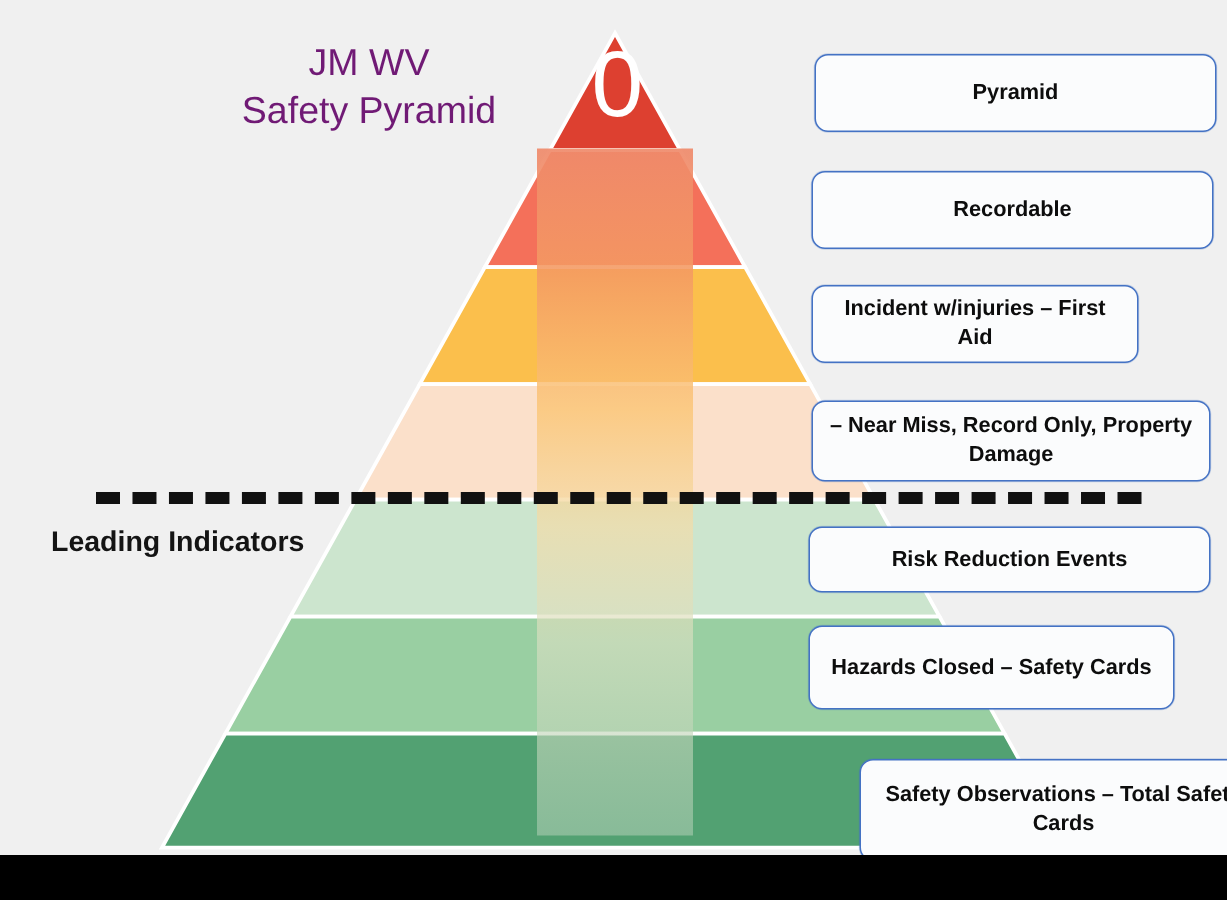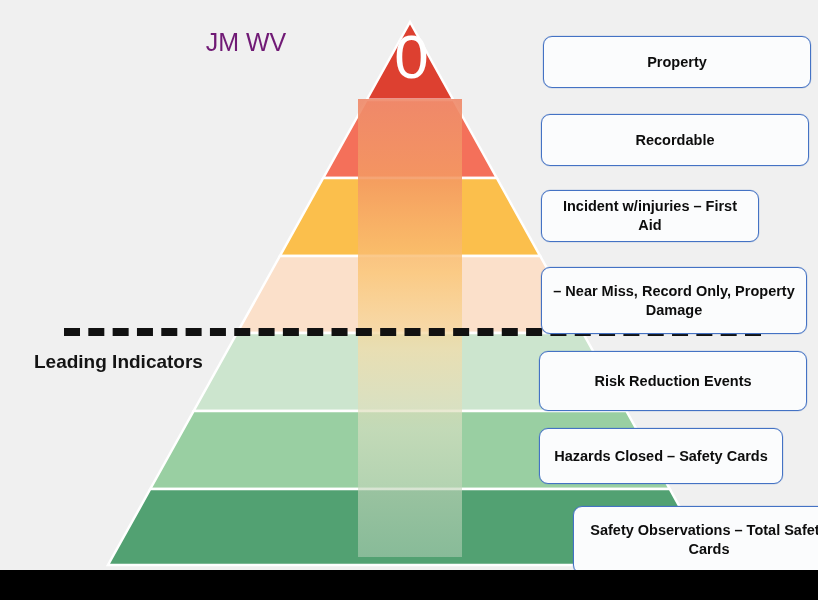--- a/index.html
+++ b/index.html
@@ -130,43 +130,44 @@
       </g>
     <g id="band-layer">
         <rect x="358" y="99" width="104" height="458" fill="url(#bandGrad)"></rect>
       </g>
   </svg>
 
   <div id="apex-zero">0</div>
 
   <div id="title">
     <div>JM WV</div>
+    <div>Safety Pyramid</div>
   </div>
 
   <div class="side-label" id="leading-label">Leading Indicators</div>
 
   <div id="divider"></div>
 
   <div id="callout-layer">
       <div class="callout" style="left: 543px; top: 36px; width: 268px; height: 52px;">
-        <span>Property</span>
+        <span>Pyramid</span>
       </div>
       <div class="callout" style="left: 541px; top: 114px; width: 268px; height: 52px; text-align: right;">
         <span>Recordable</span>
       </div>
       <div class="callout" style="left: 541px; top: 190px; width: 218px; height: 52px;">
         <span>Incident w/injuries – First Aid</span>
       </div>
-      <div class="callout" style="left: 541px; top: 267px; width: 266px; height: 67px;">
+      <div class="callout" style="left: 541px; top: 267px; width: 266px; height: 54px;">
         <span>– Near Miss, Record Only, Property Damage</span>
       </div>
-      <div class="callout" style="left: 539px; top: 351px; width: 268px; height: 60px;">
+      <div class="callout" style="left: 539px; top: 351px; width: 268px; height: 44px;">
         <span>Risk Reduction Events</span>
       </div>
-      <div class="callout" style="left: 539px; top: 428px; width: 244px; height: 56px;">
+      <div class="callout" style="left: 539px; top: 417px; width: 244px; height: 56px;">
         <span>Hazards Closed – Safety Cards</span>
       </div>
       <div class="callout" style="left: 537px; top: 506px; width: 272px; height: 68px; margin-left: 36px;">
         <span>Safety Observations –  Total Safety  Cards</span>
       </div>
     </div>
 
   <div id="bottom-bar"></div>
 </div>
 

